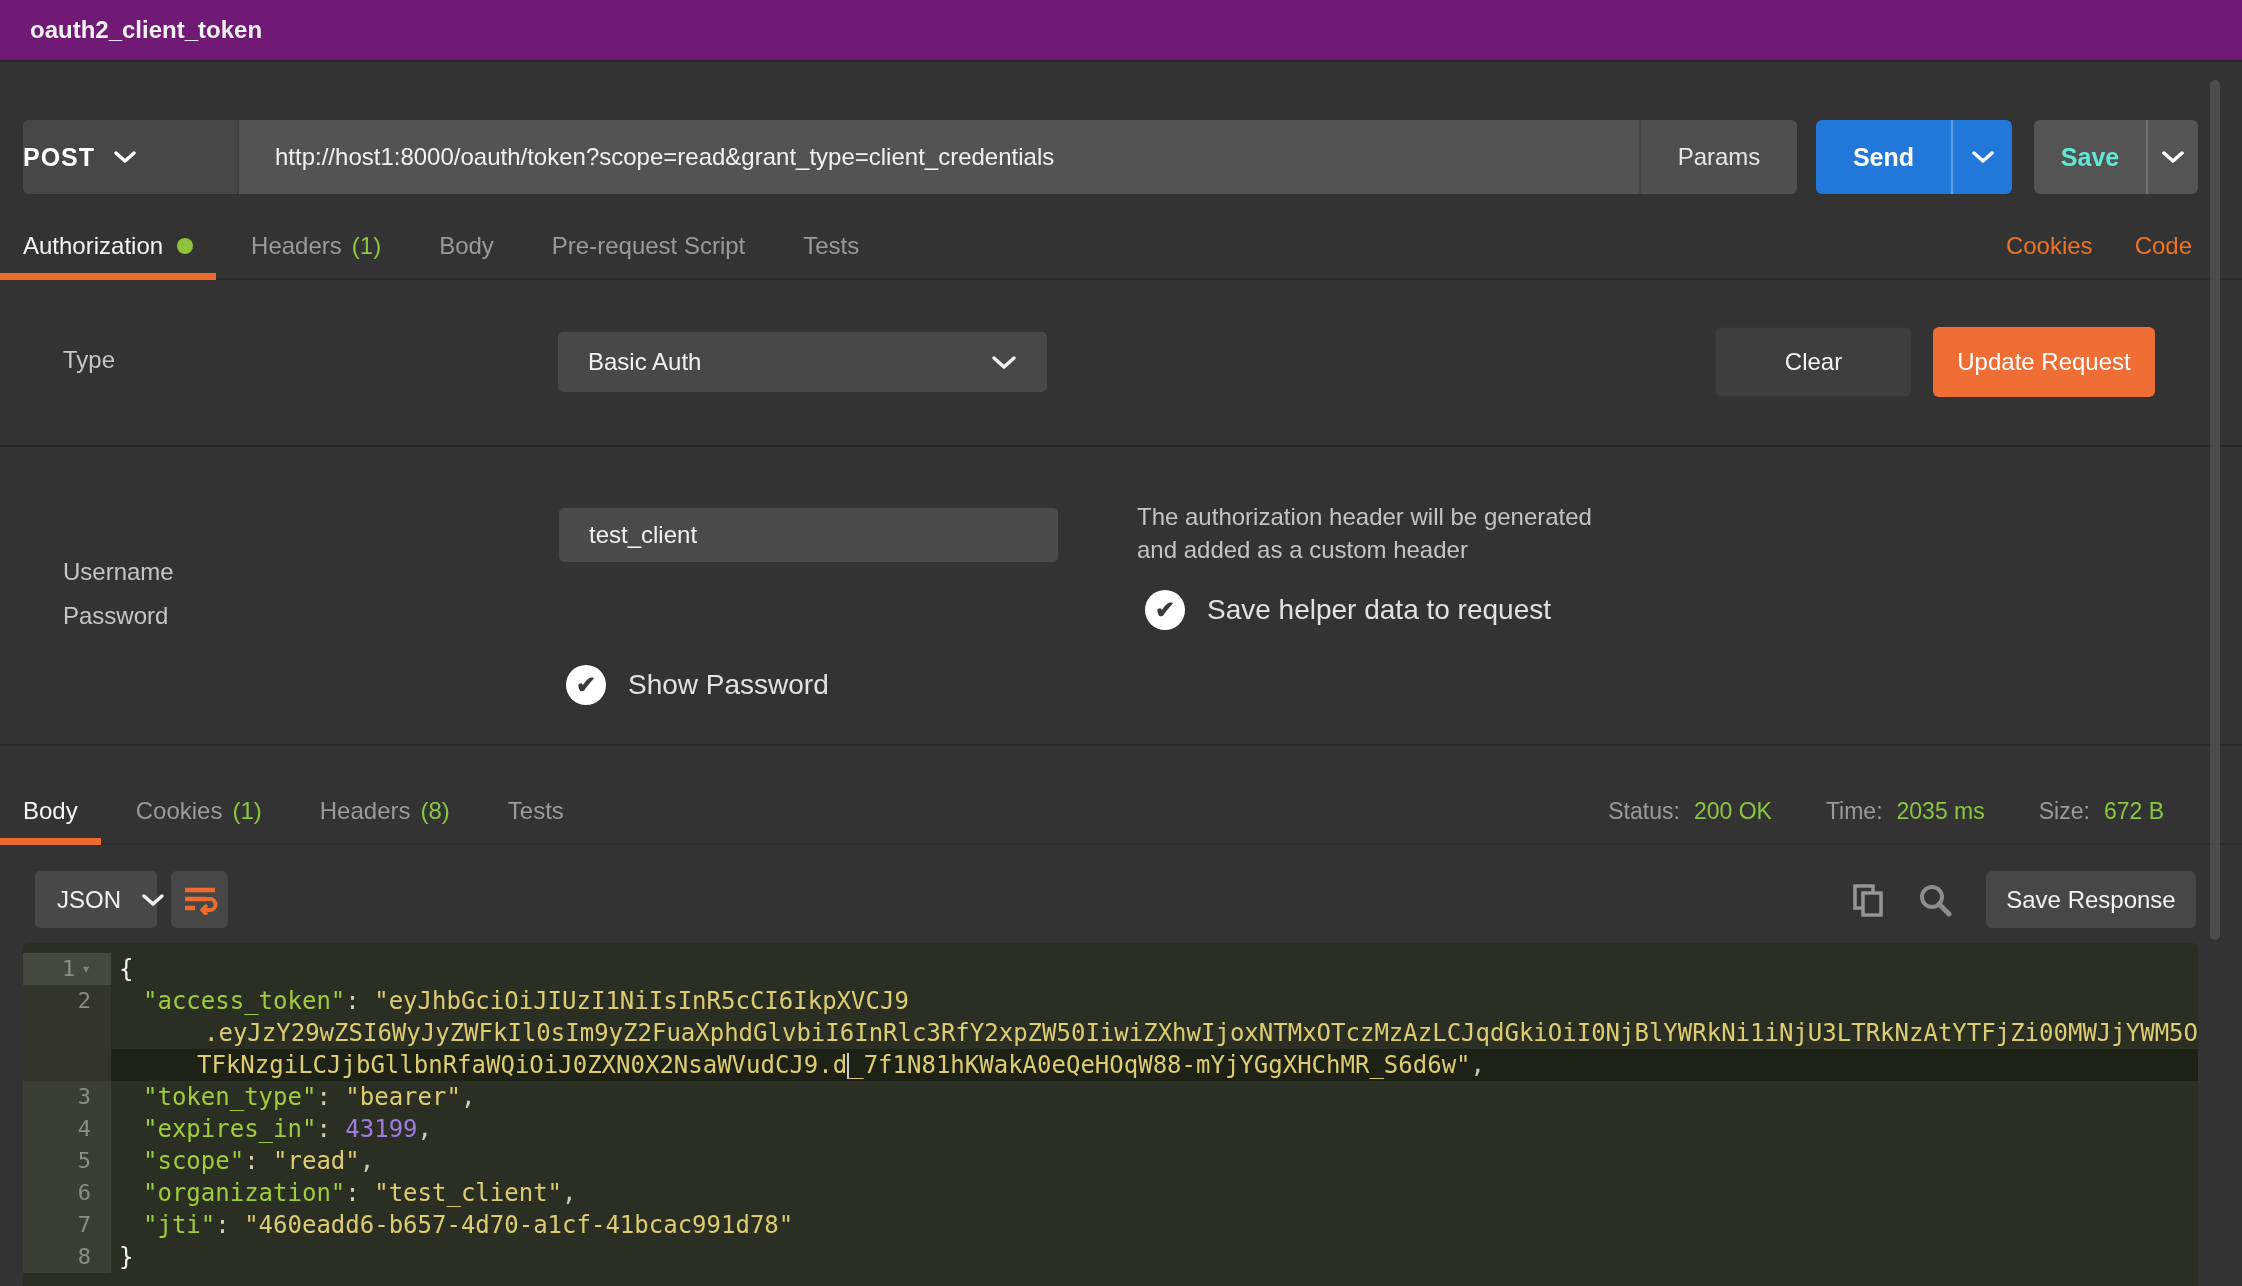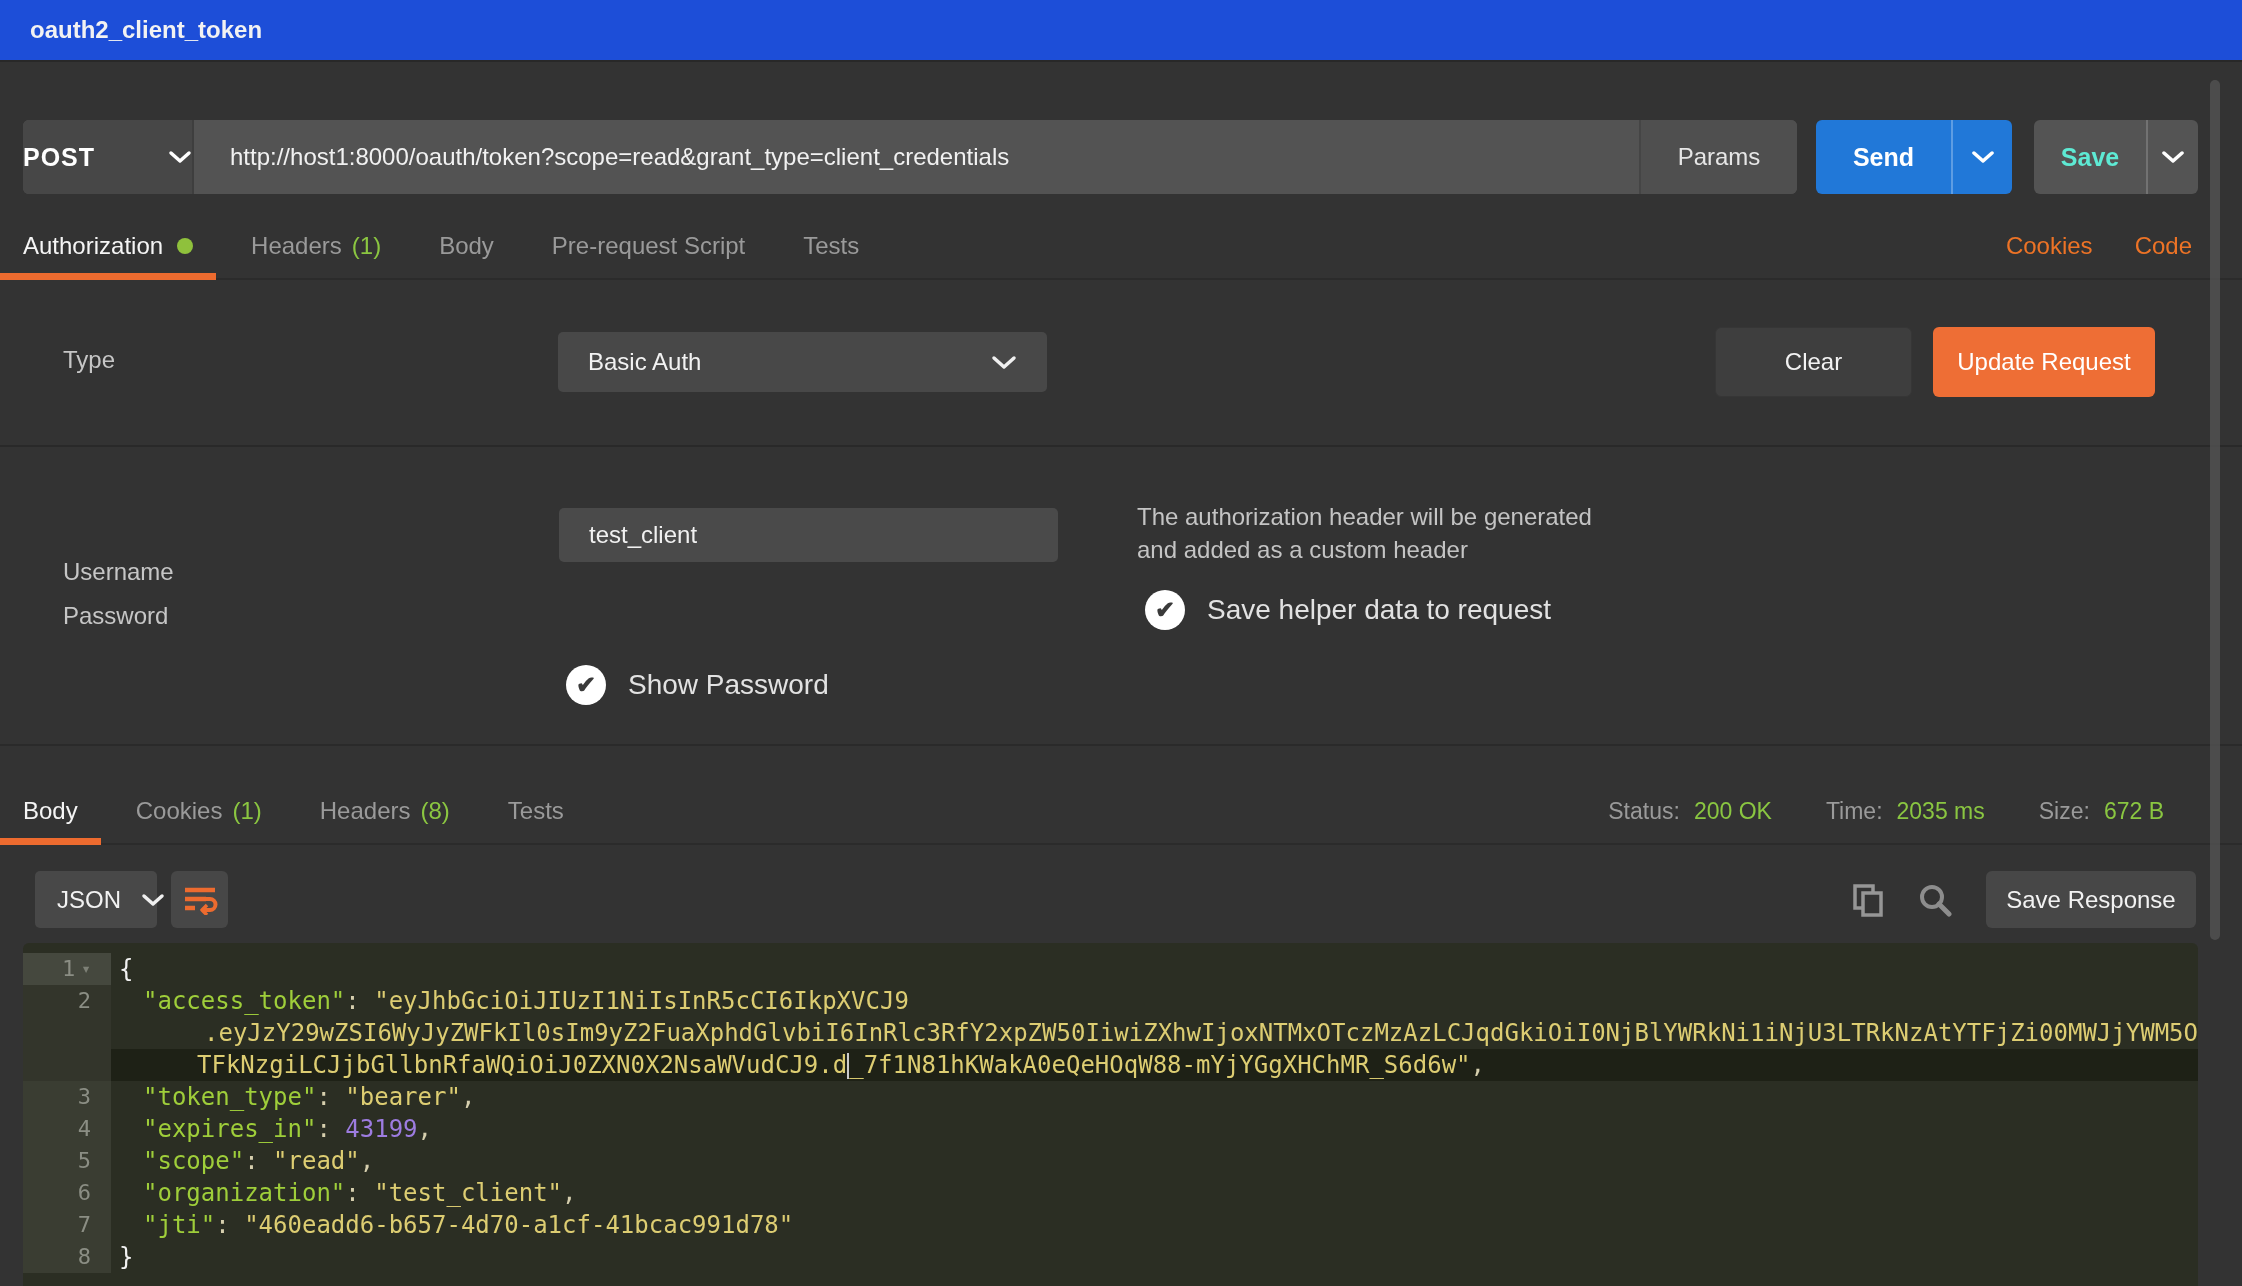--- a/index.html
+++ b/index.html
@@ -3,27 +3,27 @@
 <meta charset="utf-8">
 <style>
   * { margin:0; padding:0; box-sizing:border-box; }
   html,body { background:#2e2e2e; }
   #root {
     position:relative; width:2242px; height:1286px; overflow:hidden;
     background:#333333; font-family:"Liberation Sans", sans-serif; color:#e8e8e8;
   }
   
   .titlebar { position:absolute; left:0; top:0; right:0; height:62px;
-    background:#1d4ed8; border-bottom:2px solid #282828; display:flex; align-items:center; }
+    background:#701a75; border-bottom:2px solid #282828; display:flex; align-items:center; }
   .titlebar .title { padding-left:30px; font-size:24px; font-weight:bold; color:#f2f2f2; }
   
   .reqbar { position:absolute; left:23px; top:120px; height:74px; display:flex; align-items:stretch; }
   .url-bar { display:flex; width:1774px; background:#535353; border-radius:6px; overflow:hidden; }
-  .method-btn { width:171px; background:#474747; border-right:2px solid #3e3e3e;
-    display:flex; align-items:center; justify-content:space-between; gap:18px; cursor:pointer; }
+  .method-btn { width:216px; background:#474747; border-right:2px solid #3e3e3e;
+    display:flex; align-items:center; justify-content:flex-start; gap:18px; cursor:pointer; }
   .method-btn .m-label { font-size:25px; font-weight:bold; color:#ffffff; letter-spacing:1px; }
   .url-input { flex:1; background:#535353; border:none; outline:none; color:#f1f1f1;
     font-size:24px; padding:0 36px; font-family:"Liberation Sans", sans-serif; }
   .params-btn { width:158px; background:#4f4f4f; border-left:2px solid #454545;
     display:flex; align-items:center; justify-content:center; font-size:24px; color:#e6e6e6; cursor:pointer; }
   .send-group { display:flex; margin-left:19px; width:196px; background:#2178d8; border-radius:6px; overflow:hidden; }
   .send-main { width:135px; display:flex; align-items:center; justify-content:center;
     color:#fff; font-size:25px; font-weight:bold; cursor:pointer; }
   .send-caret { flex:1; border-left:2px solid rgba(255,255,255,0.28);
     display:flex; align-items:center; justify-content:center; cursor:pointer; }

